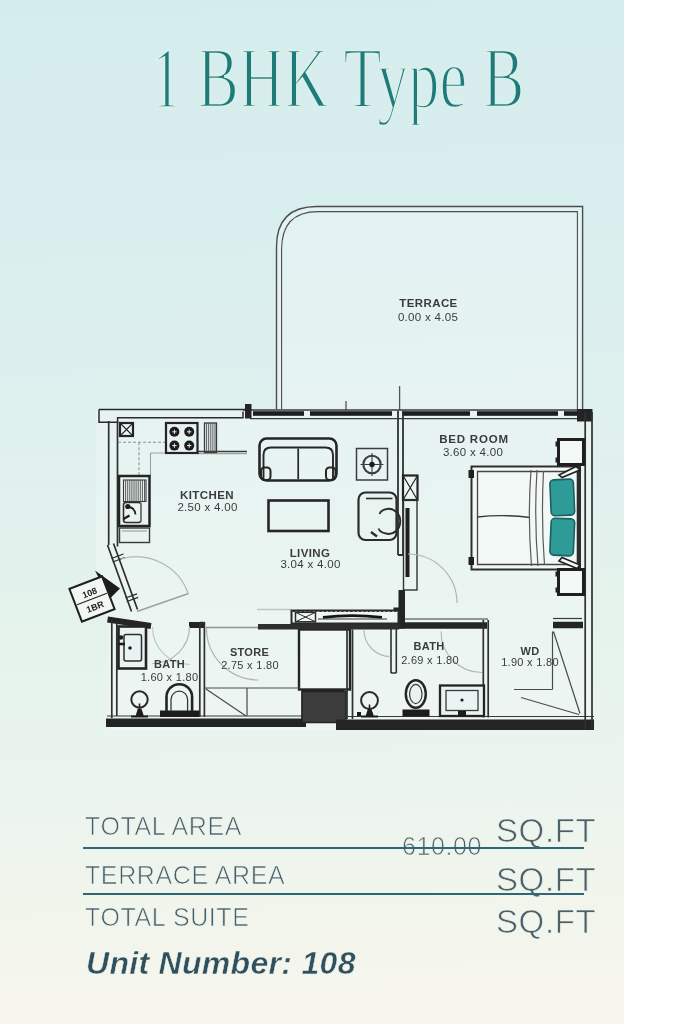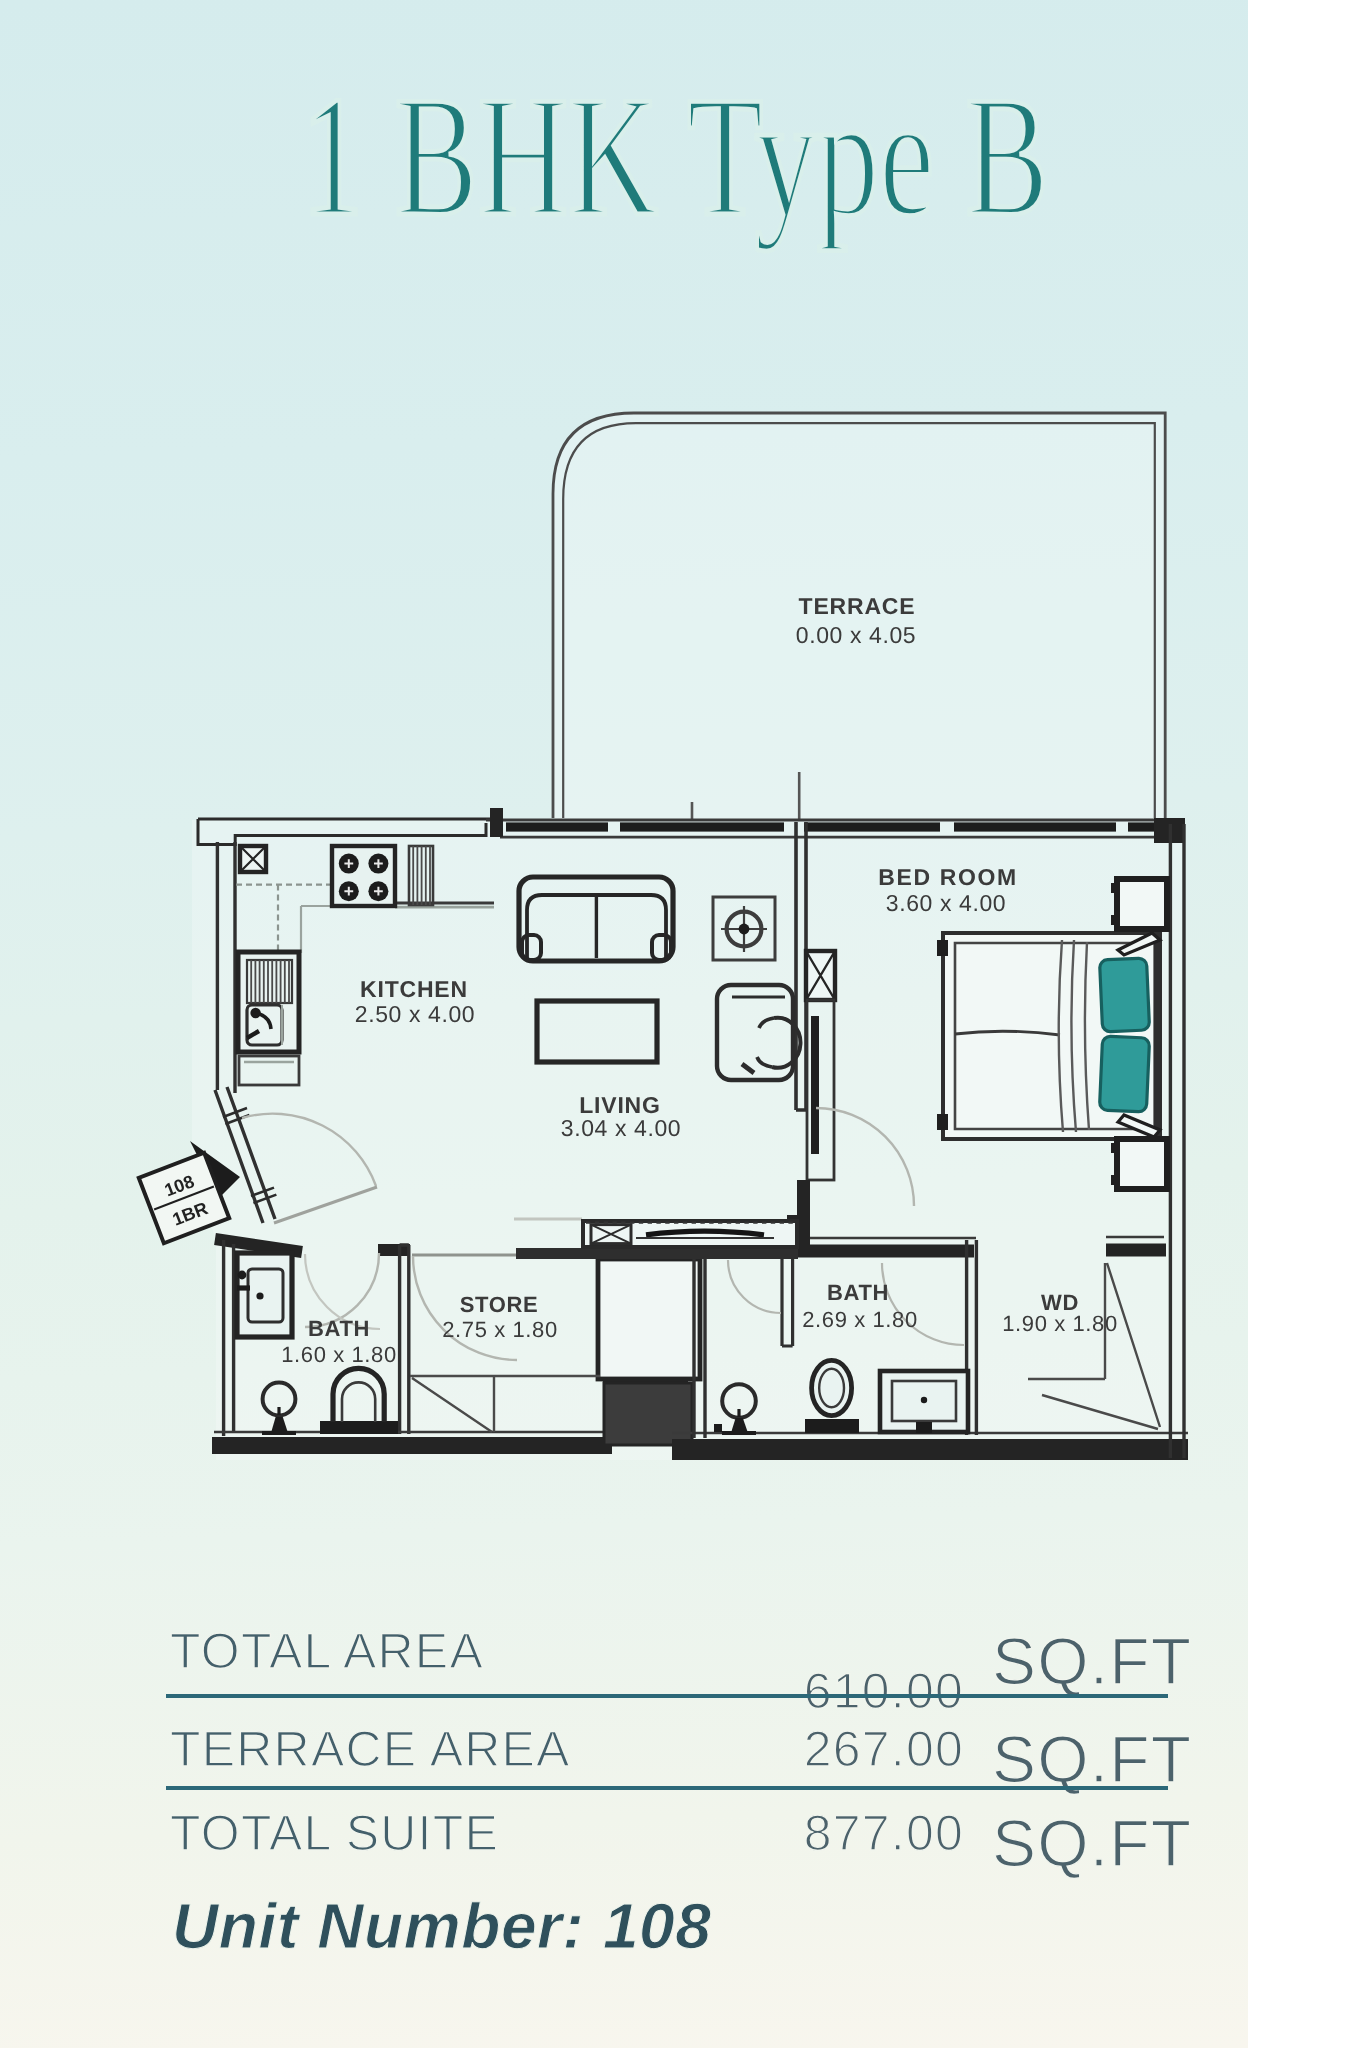--- a/index.html
+++ b/index.html
@@ -308,23 +308,21 @@
     </g>
   </svg>
 
   <div class="row" style="left:85px;top:812px;">TOTAL AREA</div>
   <div class="val" style="top:812px;margin-top:20px;">610.00</div>
   <div class="unit" style="top:812px;">SQ.FT</div>
 
   <div class="hline" style="top:847px;"></div>
 
   <div class="row" style="left:85px;top:861px;">TERRACE AREA</div>
-  <div class="val" style="top:861px;">267.00</div>
   <div class="unit" style="top:861px;">SQ.FT</div>
 
   <div class="hline" style="top:893px;"></div>
 
   <div class="row" style="left:85px;top:903px;">TOTAL SUITE</div>
-  <div class="val" style="top:903px;">877.00</div>
   <div class="unit" style="top:903px;">SQ.FT</div>
 
   <div class="unitnum">Unit Number: 108</div>
 </div>
 
 </body></html>

